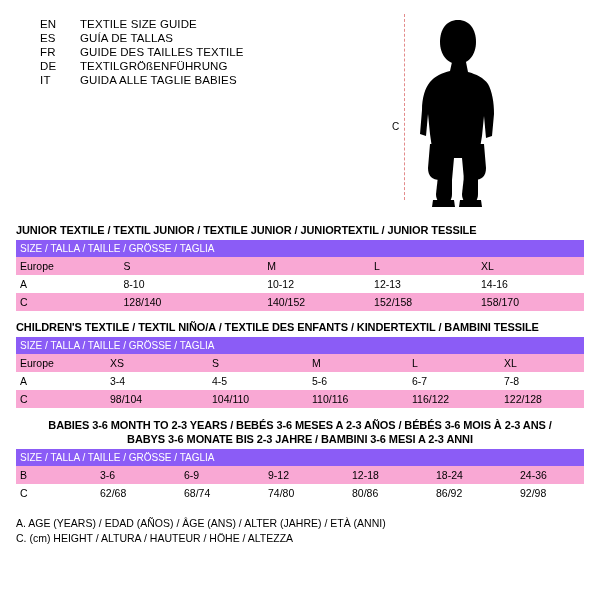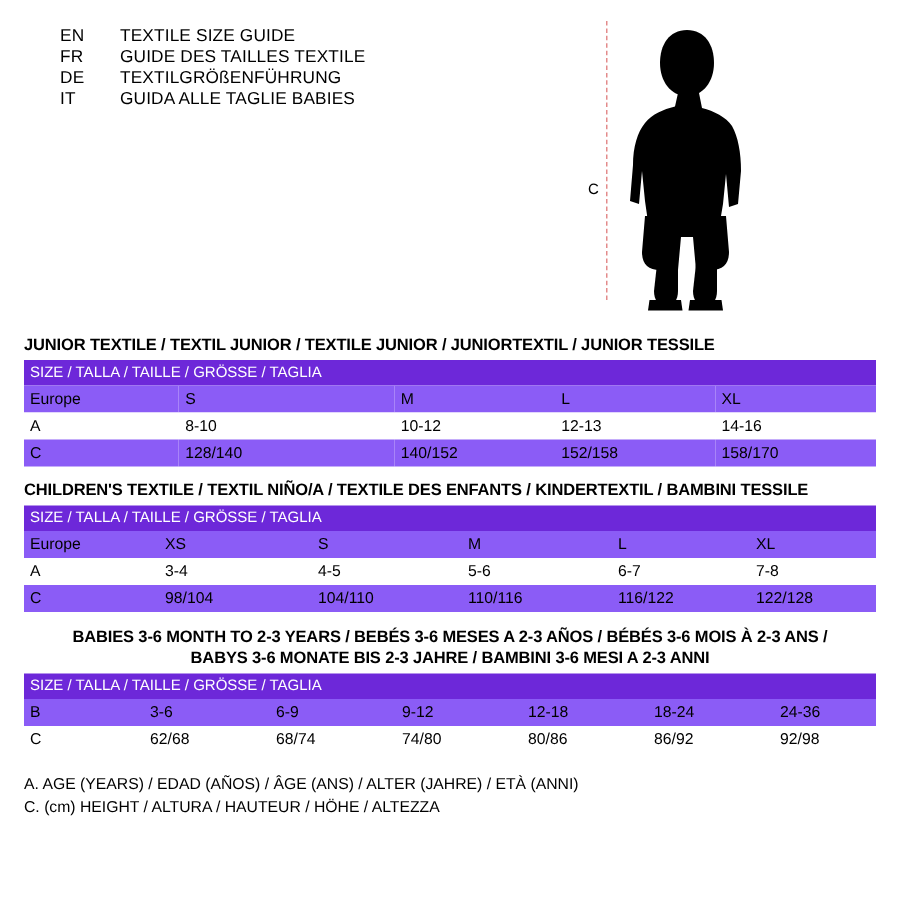--- a/index.html
+++ b/index.html
@@ -95,27 +95,27 @@
     width: 100%;
     border-collapse: collapse;
     table-layout: fixed;
     font-size: 10.5px;
   }
   table.size-table td {
     padding: 3px 0 3px 4px;
     vertical-align: middle;
   }
   tr.head-row td {
-    background: #6d28d9;
+    background: #8b5cf6;
     color: #ffffff;
     font-size: 10px;
     padding: 3px 0 3px 4px;
   }
   tr.shade td {
-    background: #8b5cf6;
+    background: #f9a8d4;
   }
   tr.plain td {
     background: #ffffff;
   }
   td.rowlabel {
     width: 34px;
   }
 
   
   .footnotes {
@@ -128,20 +128,24 @@
 </head>
 <body>
 
 <div class="page">
 
   <div class="header">
     <div class="lang-block">
       <div class="lang-row">
         <span class="lang-code">EN</span>
         <span class="lang-title">TEXTILE SIZE GUIDE</span>
+      </div>
+      <div class="lang-row">
+        <span class="lang-code">ES</span>
+        <span class="lang-title">GUÍA DE TALLAS</span>
       </div>
       <div class="lang-row">
         <span class="lang-code">FR</span>
         <span class="lang-title">GUIDE DES TAILLES TEXTILE</span>
       </div>
       <div class="lang-row">
         <span class="lang-code">DE</span>
         <span class="lang-title">TEXTILGRÖßENFÜHRUNG</span>
       </div>
       <div class="lang-row">

